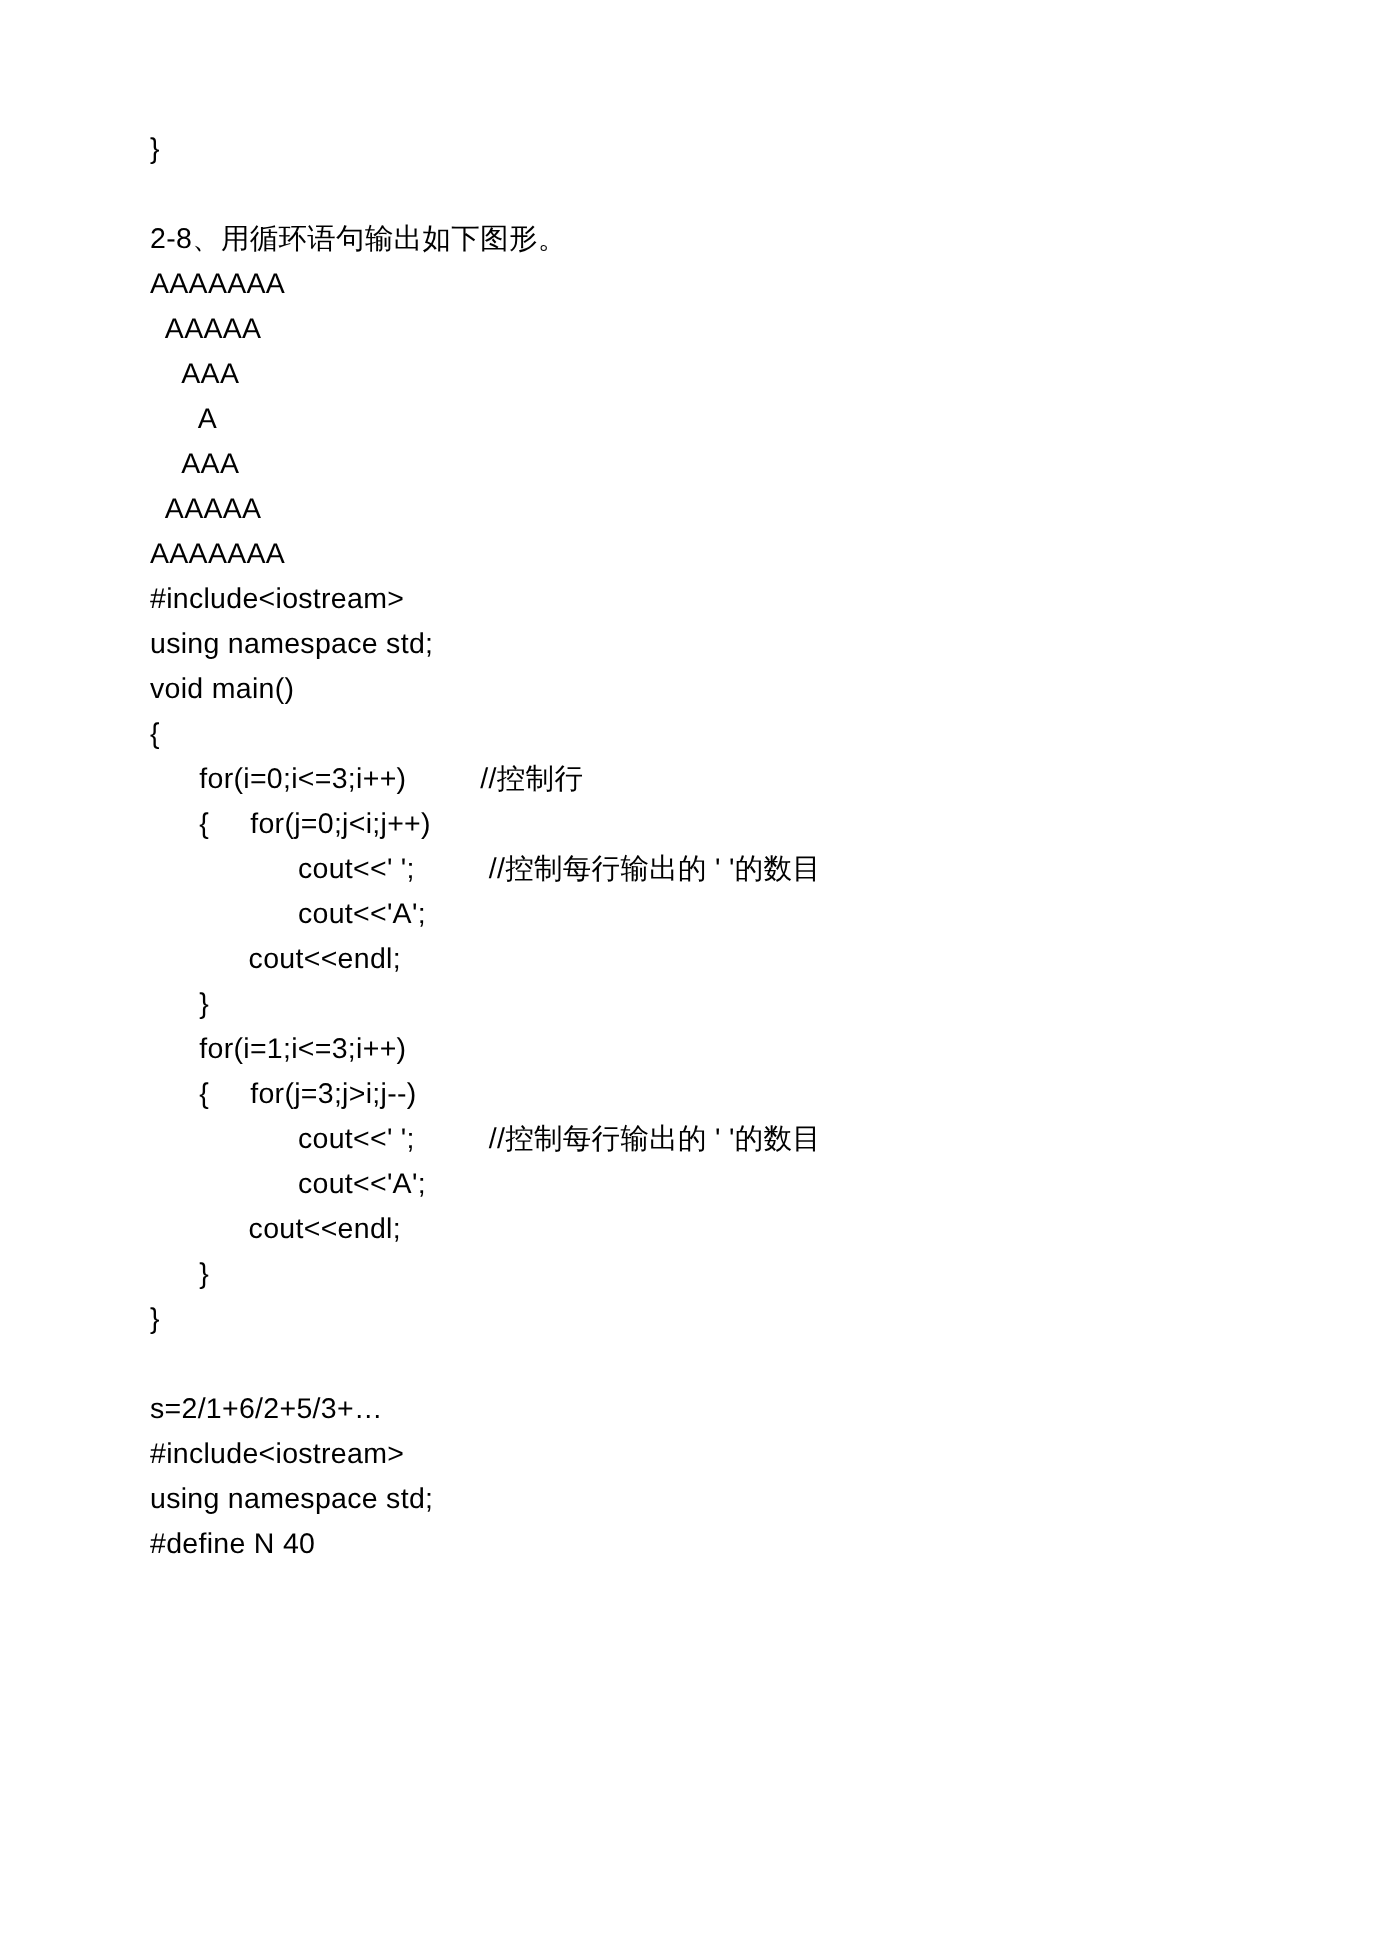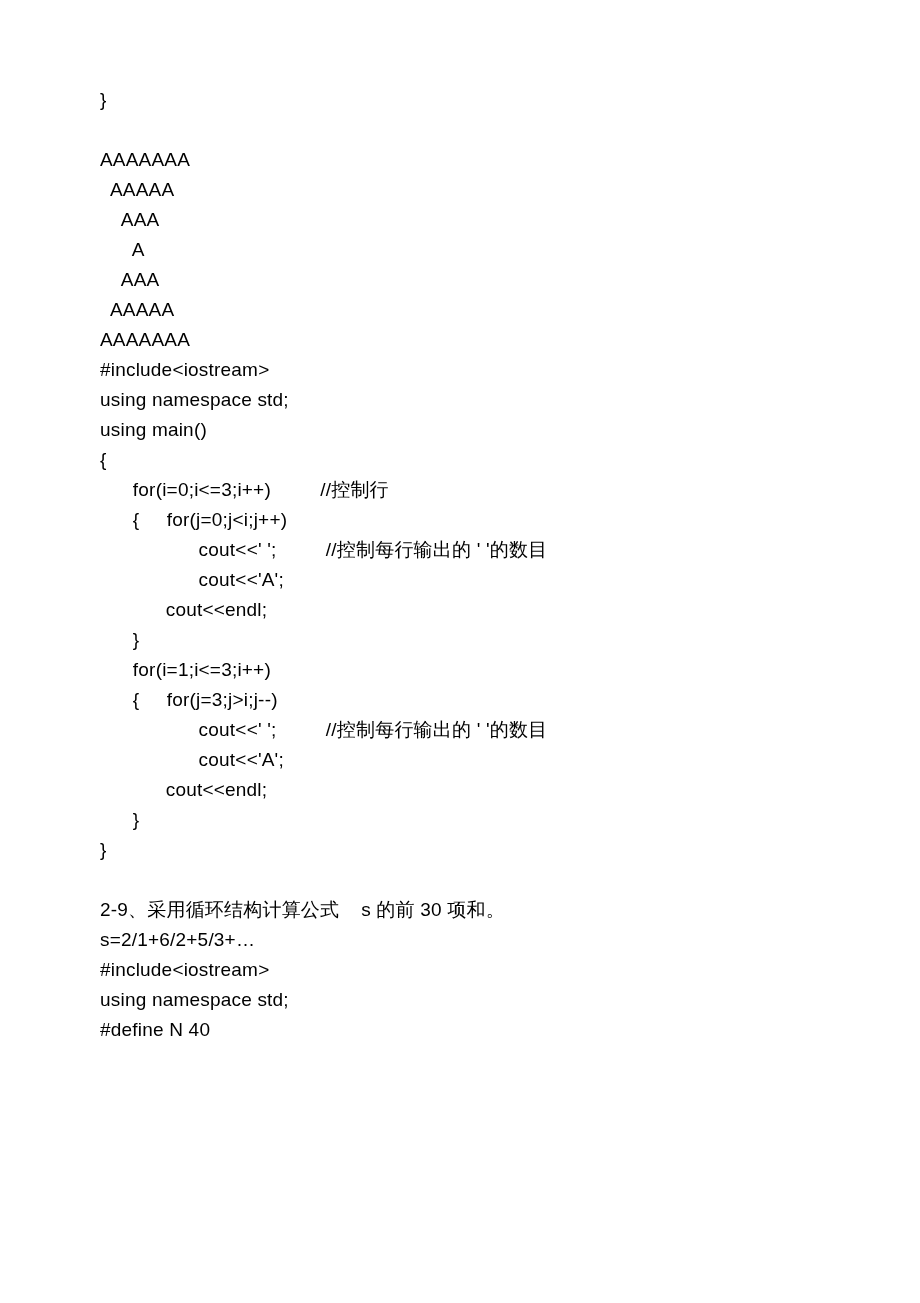--- a/index.html
+++ b/index.html
@@ -26,43 +26,43 @@
   .blank {
     height: 30px;
   }
 </style>
 </head>
 <body>
 
 <div class="page">
   <div class="line">}</div>
   <div class="blank"></div>
+  <div class="line">2-8、用循环语句输出如下图形。</div>
   <div class="line">AAAAAAA</div>
   <div class="line">  AAAAA</div>
   <div class="line">    AAA</div>
   <div class="line">      A</div>
   <div class="line">    AAA</div>
   <div class="line">  AAAAA</div>
   <div class="line">AAAAAAA</div>
   <div class="line">#include&lt;iostream&gt;</div>
   <div class="line">using namespace std;</div>
-  <div class="line">using main()</div>
+  <div class="line">void main()</div>
   <div class="line">{</div>
   <div class="line">      for(i=0;i&lt;=3;i++)         //控制行</div>
   <div class="line">      {     for(j=0;j&lt;i;j++)</div>
   <div class="line">                  cout&lt;&lt;' ';         //控制每行输出的 ' '的数目</div>
   <div class="line">                  cout&lt;&lt;'A';</div>
   <div class="line">            cout&lt;&lt;endl;</div>
   <div class="line">      }</div>
   <div class="line">      for(i=1;i&lt;=3;i++)</div>
   <div class="line">      {     for(j=3;j&gt;i;j--)</div>
   <div class="line">                  cout&lt;&lt;' ';         //控制每行输出的 ' '的数目</div>
   <div class="line">                  cout&lt;&lt;'A';</div>
   <div class="line">            cout&lt;&lt;endl;</div>
   <div class="line">      }</div>
   <div class="line">}</div>
   <div class="blank"></div>
-  <div class="line">2-9、采用循环结构计算公式    s 的前 30 项和。</div>
   <div class="line">s=2/1+6/2+5/3+…</div>
   <div class="line">#include&lt;iostream&gt;</div>
   <div class="line">using namespace std;</div>
   <div class="line">#define N 40</div>
 </div>
 
 </body></html>

